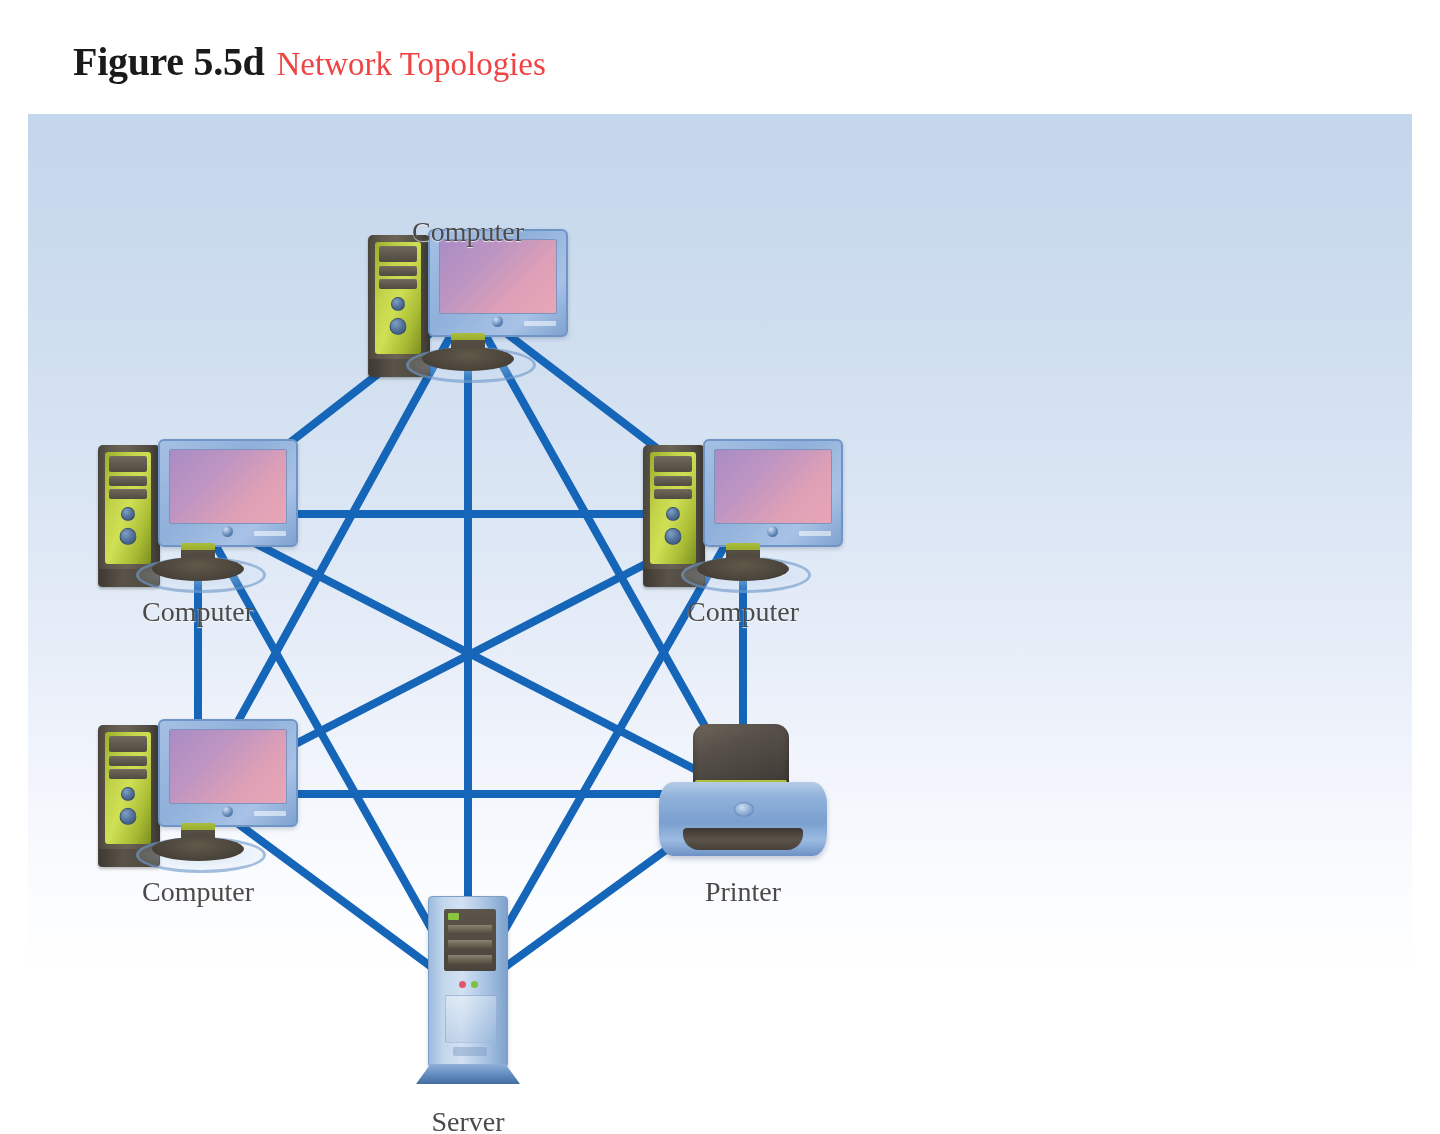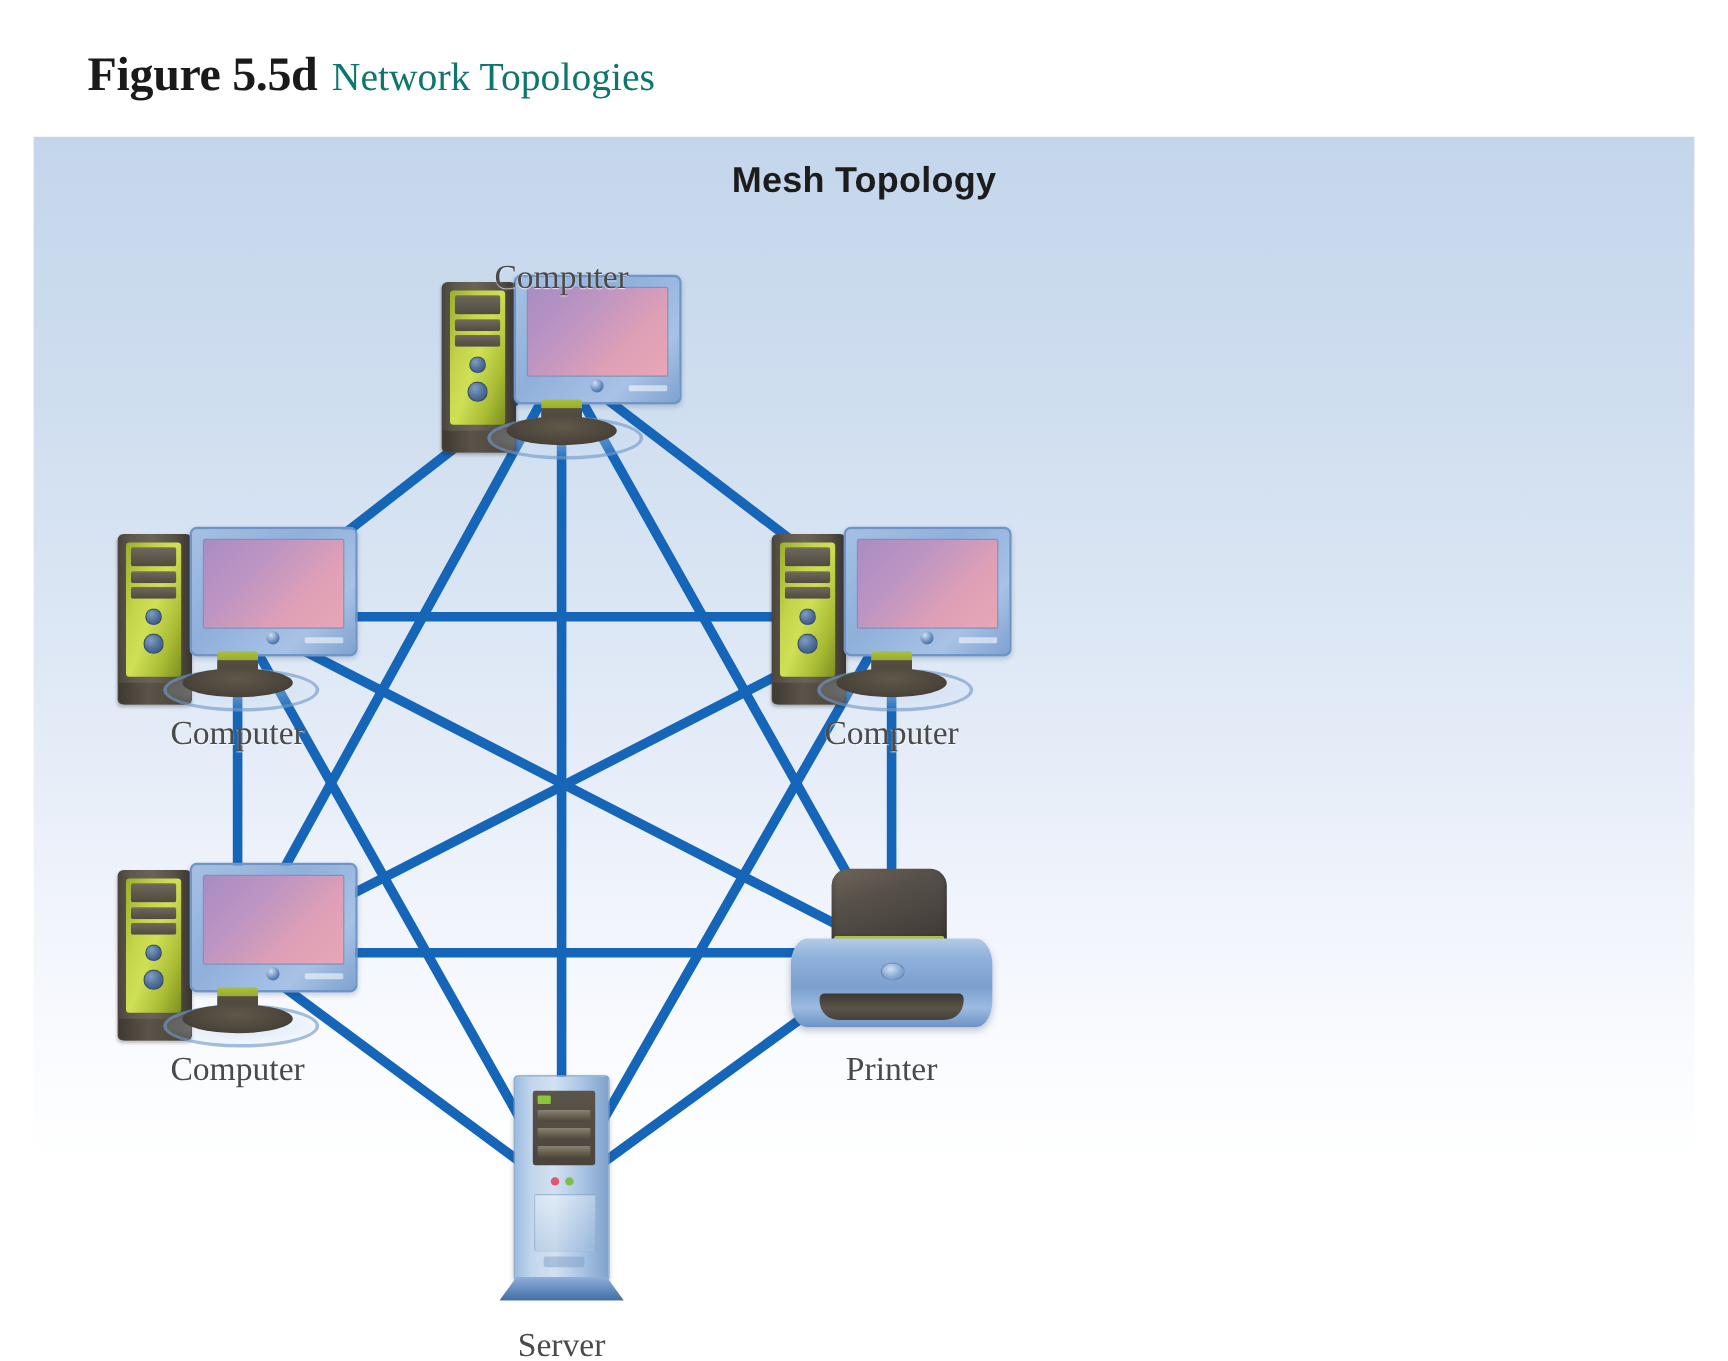--- a/index.html
+++ b/index.html
@@ -26,21 +26,21 @@
     font-family: "Liberation Serif", serif;
     font-weight: bold;
     font-size: 40px;
     color: #1a1a1a;
     letter-spacing: -0.3px;
     margin-left: 43px;
   }
   #figure-caption .fig-title {
     font-family: "Liberation Serif", serif;
     font-size: 33px;
-    color: #0f766e;
+    color: #ef4444;
     margin-left: 12px;
   }
 
   
   #diagram-panel {
     position: absolute;
     left: 28px;
     top: 114px;
     width: 1384px;
     height: 1010px;
@@ -378,21 +378,20 @@
 </style>
 </head>
 <body>
 
 <div id="figure-caption">
   <span class="fig-num">Figure 5.5d</span><span class="fig-title">Network Topologies</span>
 </div>
 
 <div id="diagram-panel">
 
-  <div id="panel-title">Mesh Topology</div>
 
   <svg id="mesh-edges" viewBox="0 0 1384 1010" preserveAspectRatio="none">
       <line x1="440" y1="190" x2="170" y2="400" stroke="#1565b8" stroke-width="8" stroke-linecap="round"></line>
       <line x1="440" y1="190" x2="715" y2="400" stroke="#1565b8" stroke-width="8" stroke-linecap="round"></line>
       <line x1="440" y1="190" x2="170" y2="680" stroke="#1565b8" stroke-width="8" stroke-linecap="round"></line>
       <line x1="440" y1="190" x2="715" y2="680" stroke="#1565b8" stroke-width="8" stroke-linecap="round"></line>
       <line x1="440" y1="190" x2="440" y2="880" stroke="#1565b8" stroke-width="8" stroke-linecap="round"></line>
       <line x1="170" y1="400" x2="715" y2="400" stroke="#1565b8" stroke-width="8" stroke-linecap="round"></line>
       <line x1="170" y1="400" x2="170" y2="680" stroke="#1565b8" stroke-width="8" stroke-linecap="round"></line>
       <line x1="170" y1="400" x2="715" y2="680" stroke="#1565b8" stroke-width="8" stroke-linecap="round"></line>

